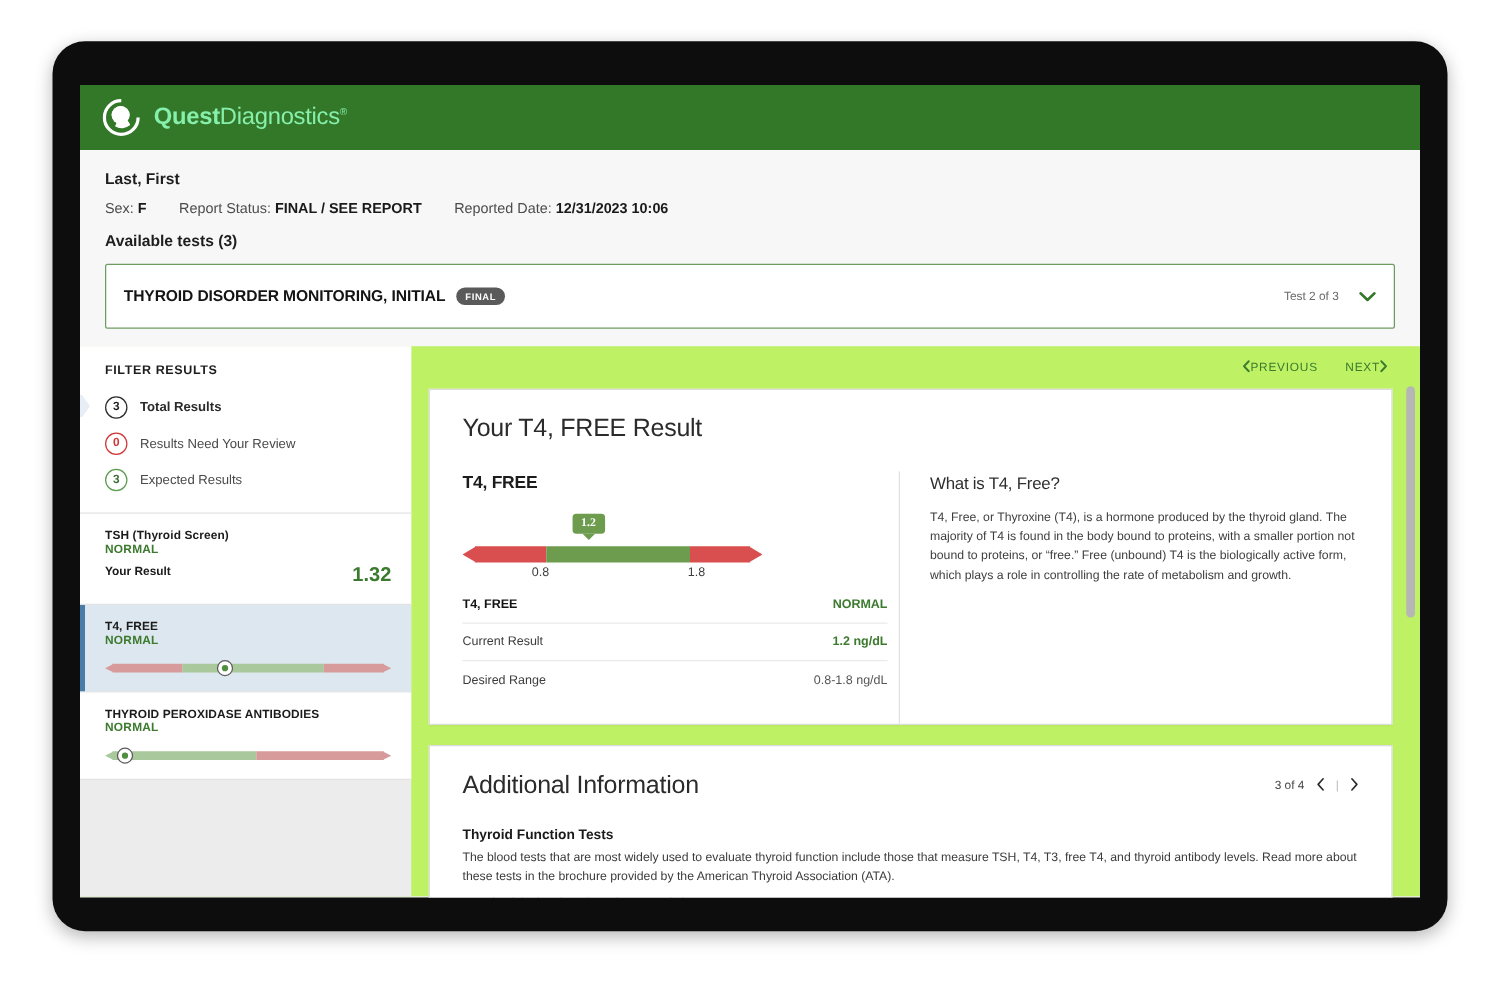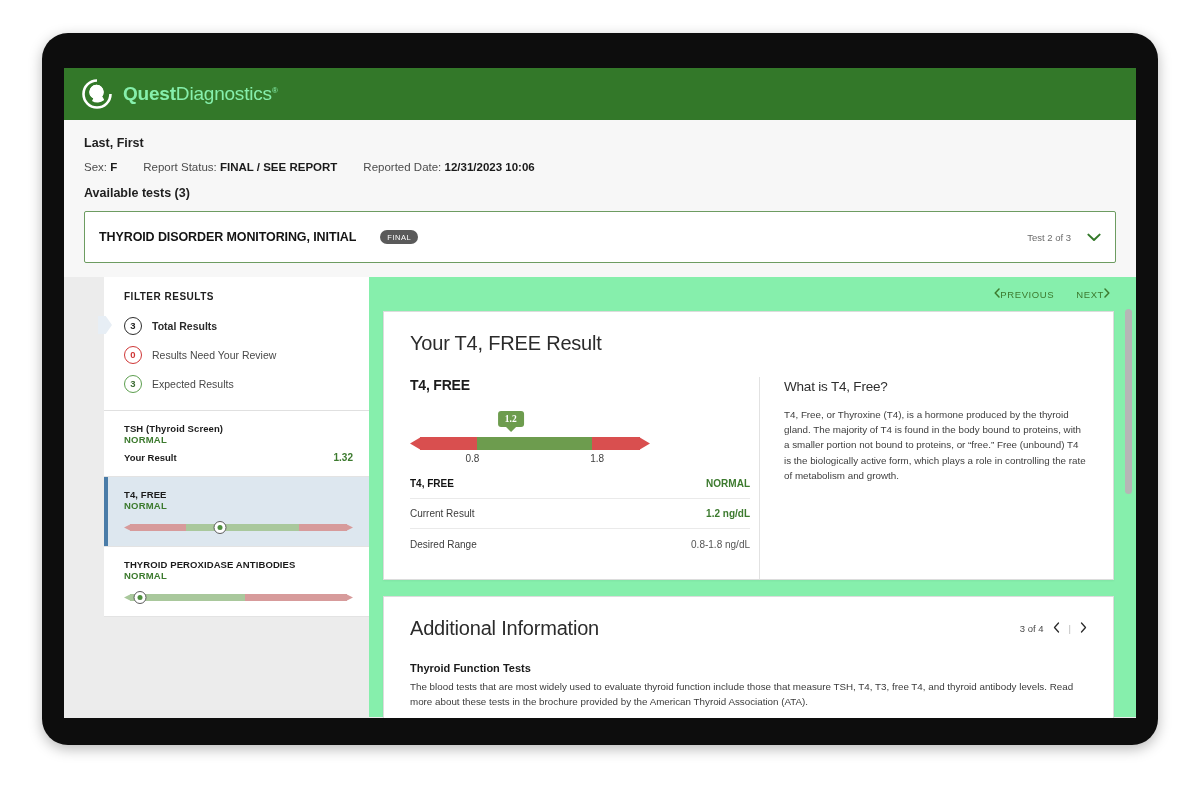--- a/index.html
+++ b/index.html
@@ -76,30 +76,30 @@
     border: 1px solid #6d9c61; background: #fff;
     height: 52px; border-radius: 2px;
     display: flex; align-items: center;
     padding: 0 14px;
     cursor: pointer;
   }
   .test-select .tname {
     font-size: 12.5px; font-weight: bold; color: #141414; letter-spacing: -0.1px;
   }
   .badge-final {
-    margin-left: 24px; background: #5a5a5a; color: #fff;
-    font-size: 7.5px; font-weight: normal; letter-spacing: 0.5px;
+    margin-left: 9px; background: #5a5a5a; color: #fff;
+    font-size: 7.5px; font-weight: bold; letter-spacing: 0.5px;
     border-radius: 8px; padding: 2.5px 7px 2.5px 7px;
   }
   .test-select .spacer { flex: 1; }
   .test-count { font-size: 9.5px; color: #6b6b6b; margin-right: 16px; }
   .chev-green { color: #337829; font-size: 13px; font-weight: bold; }
 
   
-  .body-split { display: flex; height: 440px; background:#86efac;margin-left:40px; }
+  .body-split { display: flex; height: 440px; background:#bef264; }
 
   
   .sidebar { width: 265px; flex: 0 0 265px; background: #ececec; padding-top: 0; }
   .side-card { background: #fff; border-bottom: 1px solid #e0e0e0; }
   .filter-title {
     font-size: 10px; font-weight: bold; color: #1e1e1e;
     letter-spacing: 0.5px; padding: 14px 0 11px 20px;
   }
   .filter-row {
     display: flex; align-items: center;
@@ -133,21 +133,21 @@
   .res-card.selected::before {
     content:''; position:absolute; left:0; top:0; bottom:0; width:4px; background:#4a7ca8;
   }
   .res-head { display:flex; align-items:baseline;flex-direction:column; }
   .res-name { font-size: 9.5px; font-weight: bold; color:#1b1b1b; letter-spacing:0.1px; }
   .res-head .sp { flex:1; }
   .res-status { font-size: 9.5px; font-weight: bold; color:#3c7a2e; letter-spacing:0.2px; }
   .res-sub { display:flex; margin-top:7px; }
   .res-sub .k { font-size: 9.5px; font-weight: bold; color:#1b1b1b; }
   .res-sub .sp { flex:1; }
-  .res-sub .v { font-size: 10px; font-weight: bold; color:#3c7a2e; }
+  .res-sub .v { font-size: 16px; font-weight: bold; color:#3c7a2e; }
 
   
   .mini-gauge { margin-top: 10px; position: relative; height: 12px; }
   .mini-track { position:absolute; left:6px; right:6px; top:3px; height:7px; display:flex; }
   .mini-track .seg { height:100%; }
   .mini-arrow-l, .mini-arrow-r {
     position:absolute; top:3px; width:7px; height:7px;
   }
   .mini-arrow-l { left:0; clip-path: polygon(100% 0, 100% 100%, 0 50%); }
   .mini-arrow-r { right:0; clip-path: polygon(0 0, 0 100%, 100% 50%); }

